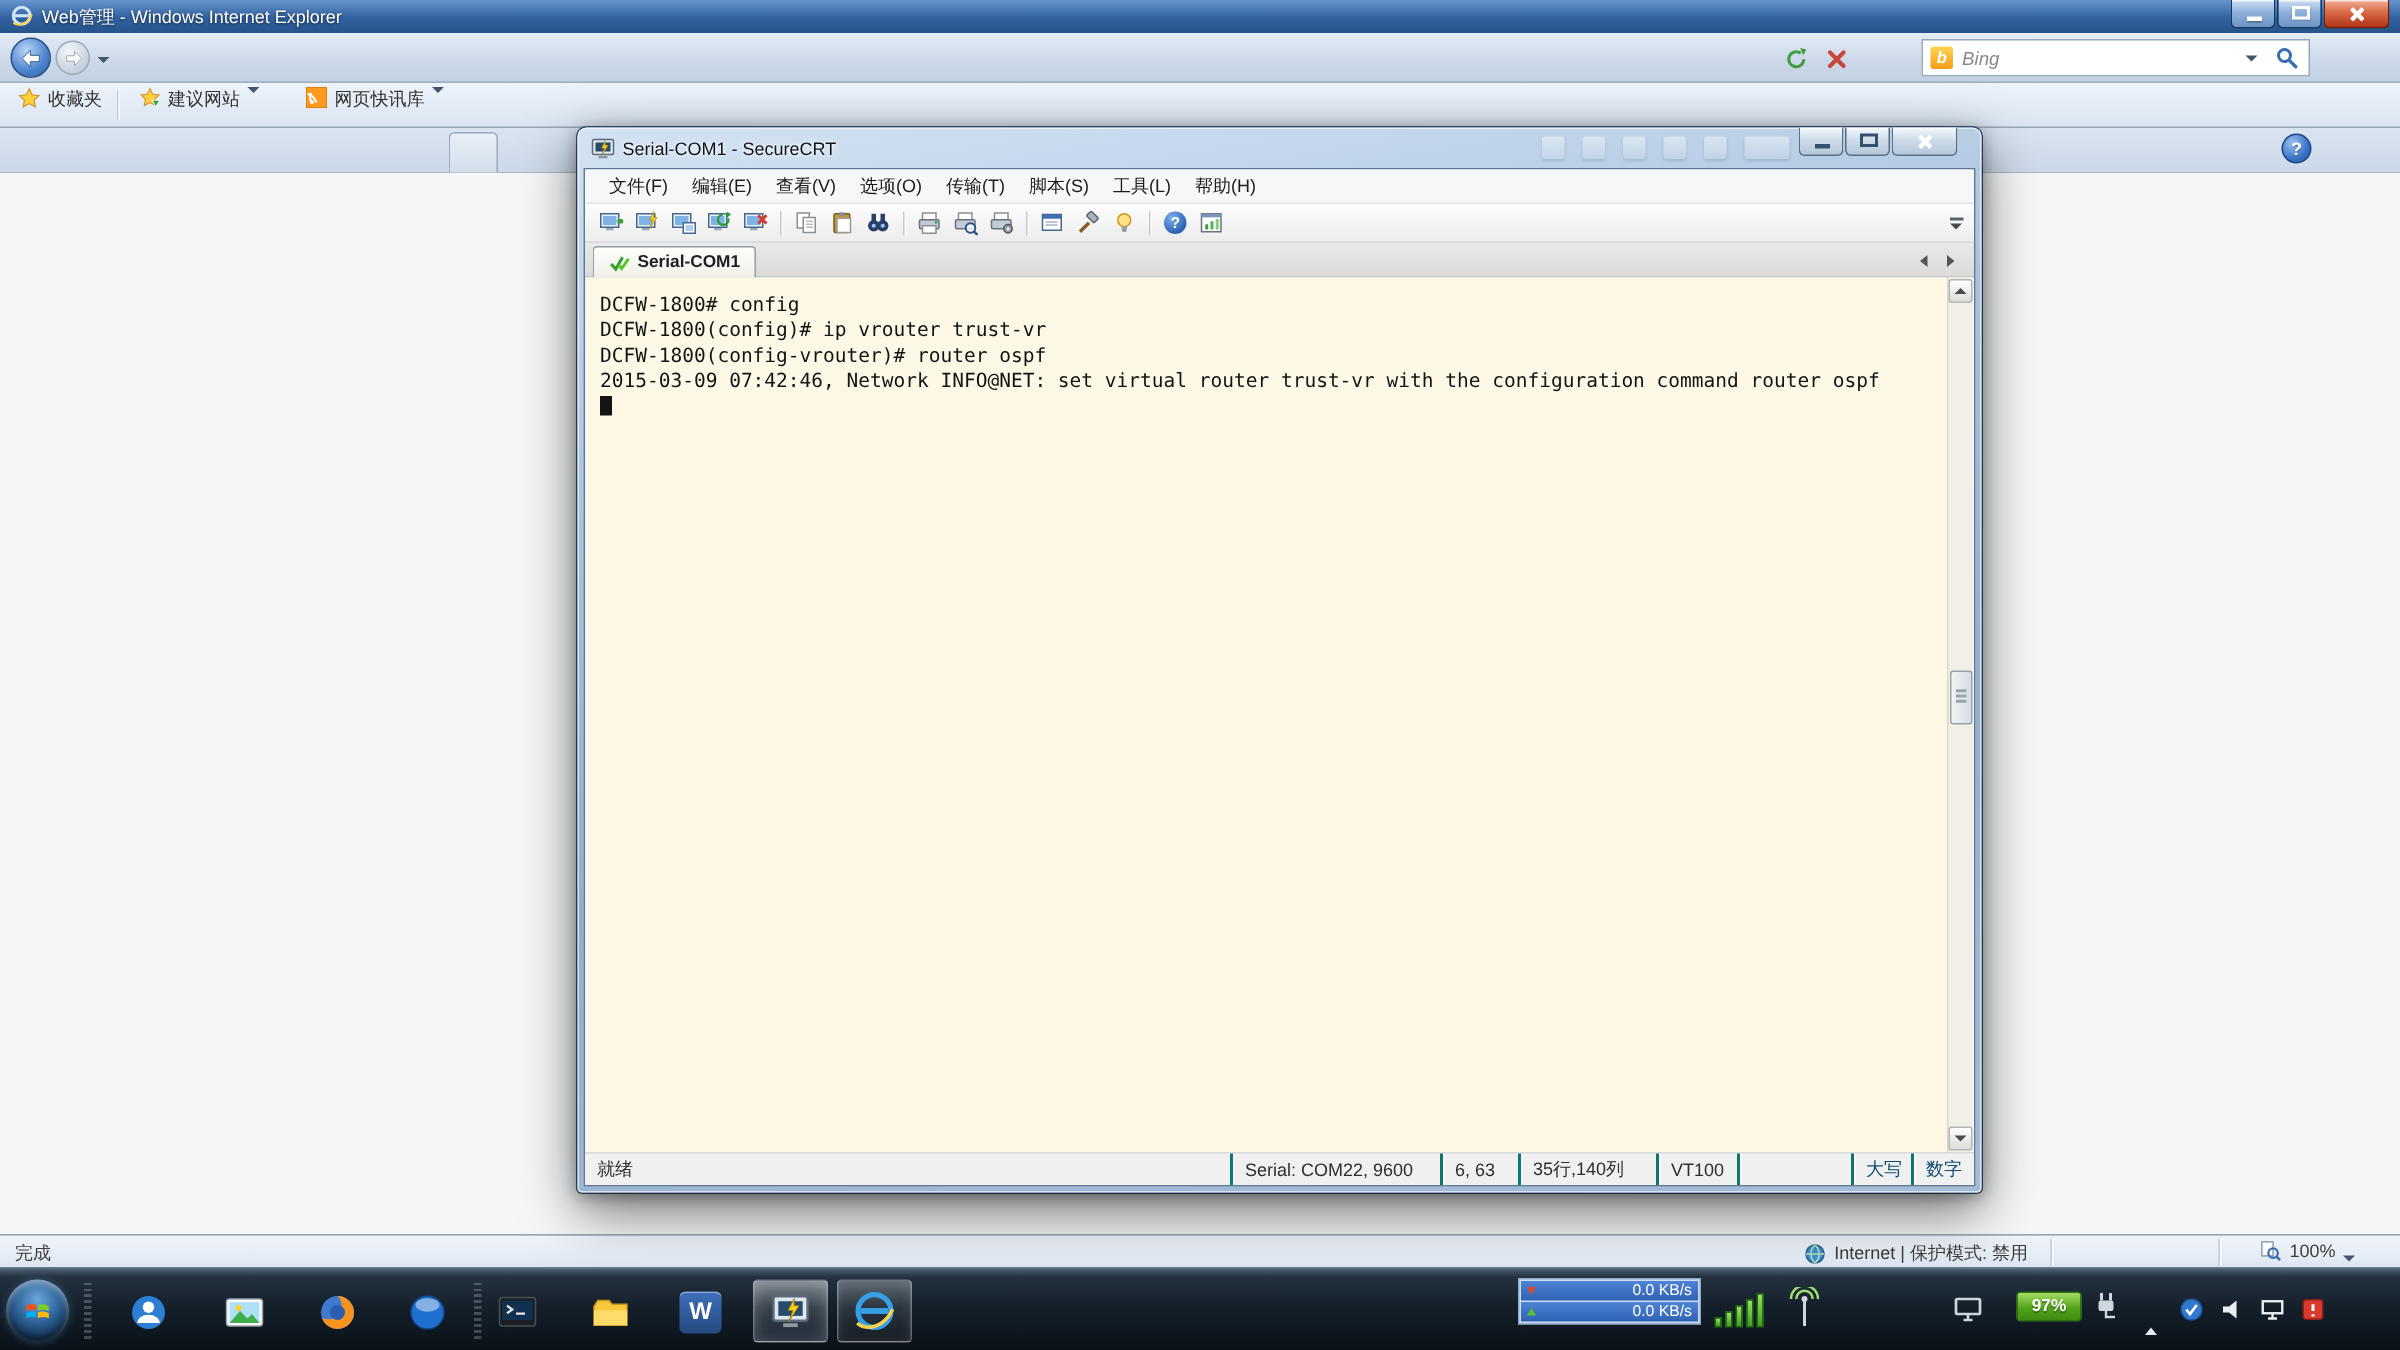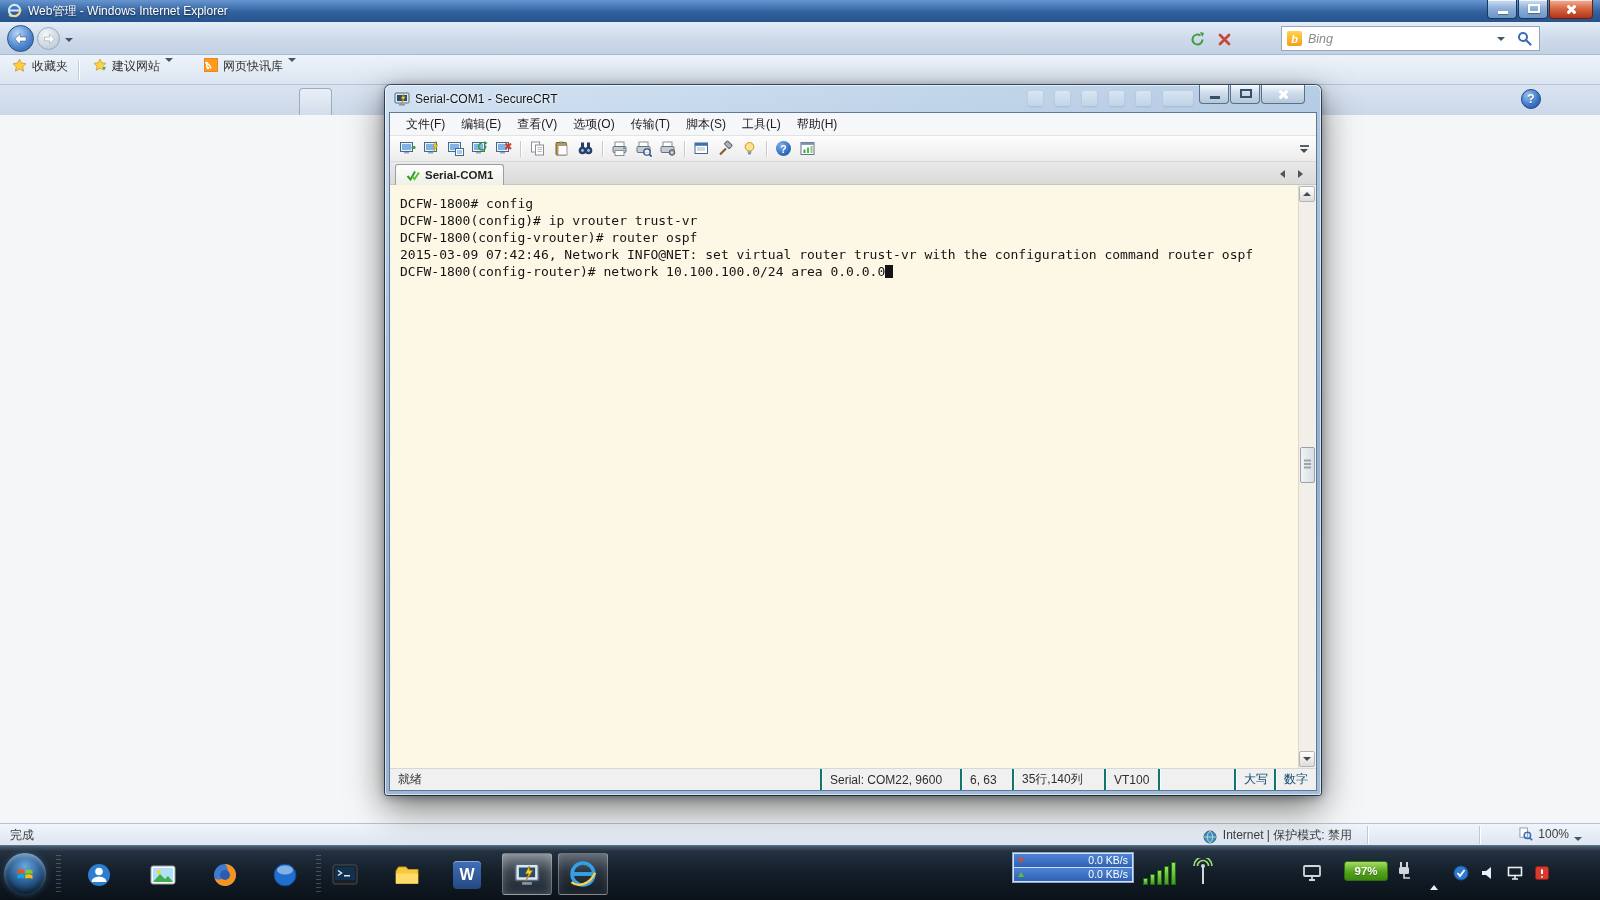--- a/index.html
+++ b/index.html
@@ -54,22 +54,22 @@
 #tab-stub{position:absolute;left:299px;top:3px;width:33px;height:27px;border:1px solid #9cabbf;border-bottom:none;border-radius:4px 4px 0 0;background:linear-gradient(#e9eff7,#d3deeb)}
 #ie-help-btn{position:absolute;left:1521px;top:89px;width:20px;height:20px;border-radius:50%;border:1px solid #1c4584;background:radial-gradient(circle at 35% 30%,#9cc2f2,#3a74c8 60%,#235399);color:#fff;font-size:12px;font-weight:700;display:flex;align-items:center;justify-content:center;z-index:60;text-shadow:0 1px 1px rgba(0,0,0,.4)}
 #ie-content{position:absolute;left:0;top:115px;width:1600px;height:708px;background:#f5f6f7;z-index:1}
 
 .pageicon{position:relative;width:13px;height:15px;background:#fff;border:1px solid #9aa8b8;display:inline-block;flex:none}
 .pageicon i{position:absolute;left:2px;right:2px;height:1.5px;background:#9fb2c8}
 .pageicon i:nth-child(1){top:3px}.pageicon i:nth-child(2){top:6px}.pageicon i:nth-child(3){top:9px}
 
 #ie-status{position:absolute;left:0;top:823px;width:1600px;height:22px;background:linear-gradient(#f0f5fb,#dde6f1);border-top:1px solid #b5c3d4;z-index:1;font-size:12px;color:#3d3d3d}
 #ie-status-text{position:absolute;left:10px;top:3px}
-#ie-zone{position:absolute;right:248px;top:3px;display:flex;align-items:flex-end;gap:6px}
-#ie-zoom{position:absolute;right:18px;top:3px;display:flex;align-items:flex-end;gap:5px}
+#ie-zone{position:absolute;right:248px;top:3px;display:flex;align-items:center;gap:6px}
+#ie-zoom{position:absolute;right:30px;top:3px;display:flex;align-items:flex-end;gap:5px}
 .stsep{position:absolute;top:2px;width:1px;height:18px;background:#bcc9d8;box-shadow:1px 0 0 #fff}
 #stsep1{right:232px}#stsep2{right:120px}
 
 
 #crt{position:absolute;left:385px;top:85px;width:936px;height:710px;z-index:50;border-radius:6px 6px 3px 3px;background:linear-gradient(170deg,#d3e3f3,#a9c2dd 30%,#93afce 60%,#a3bcd8);box-shadow:0 12px 36px rgba(0,0,0,.55),0 2px 10px rgba(0,0,0,.35),0 0 0 1px #3f5c7a,inset 0 0 0 1px rgba(255,255,255,.6)}
 #crt-titlebar{position:absolute;left:0;top:0;right:0;height:27px}
 #crt-cicon{position:absolute;left:9px;top:6px}
 #crt-title{position:absolute;left:30px;top:7px;font-size:12px;color:#10131a;text-shadow:0 0 6px rgba(255,255,255,.9),0 0 2px rgba(255,255,255,.9)}
 #ghosts{position:absolute;right:128px;top:6px;display:flex;gap:12px;opacity:.5}
 #ghosts i{width:15px;height:15px;border-radius:2px;background:linear-gradient(rgba(255,255,255,.85),rgba(210,225,240,.4));box-shadow:0 1px 2px rgba(70,95,125,.4)}
@@ -452,21 +452,21 @@
             <span class="tri-right"></span>
           </div>
       </div>
 
       <div id="crt-term">
         <div id="term-lines">
           <div class="term-line">DCFW-1800# config</div>
           <div class="term-line">DCFW-1800(config)# ip vrouter trust-vr</div>
           <div class="term-line">DCFW-1800(config-vrouter)# router ospf</div>
           <div class="term-line">2015-03-09 07:42:46, Network INFO@NET: set virtual router trust-vr with the configuration command router ospf</div>
-          <div class="term-line"><span>DCFW-1800(config-router)# network 10.100.100.0/24 area 0.0.0.0</span><span class="cursor"></span></div>
+          <div class="term-line"><span class="cursor"></span></div>
         </div>
         <div id="vscroll">
           <div class="sbtn" id="sb-up">
               <span class="tri-up dark"></span>
             </div>
           <div id="sb-thumb"></div>
           <div class="sbtn" id="sb-down">
               <span class="tri-down dark"></span>
             </div>
         </div>

